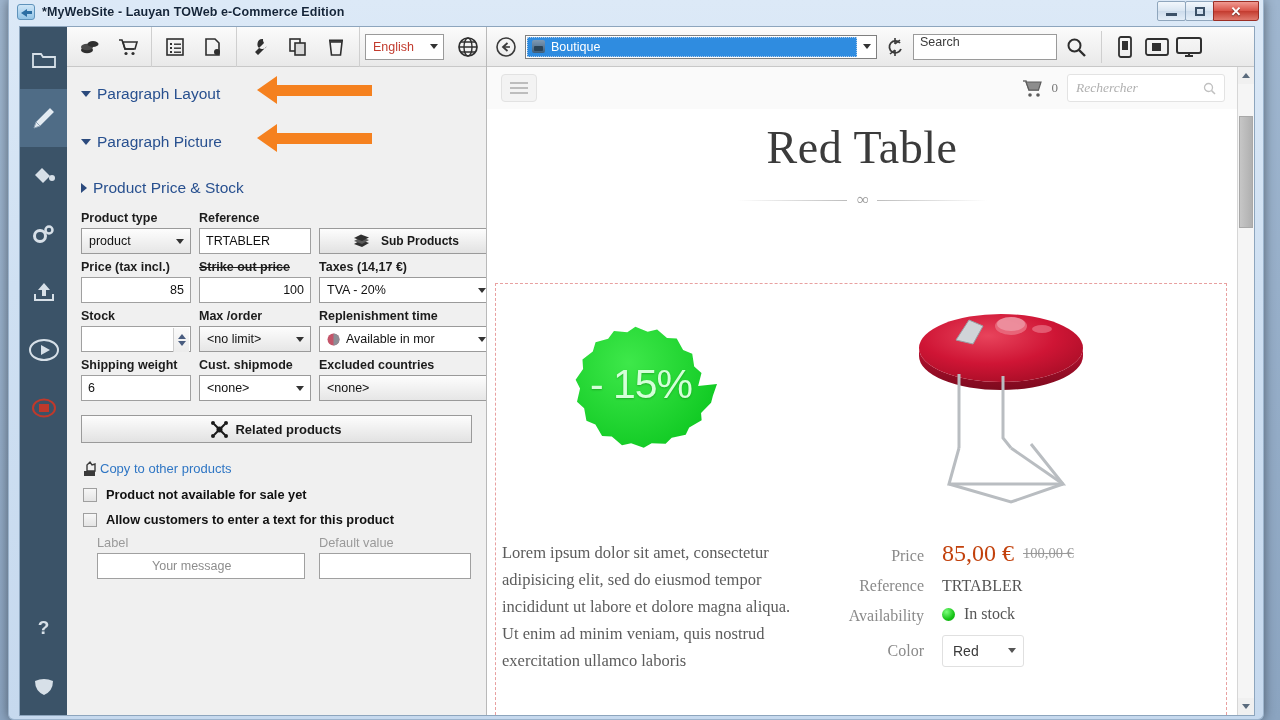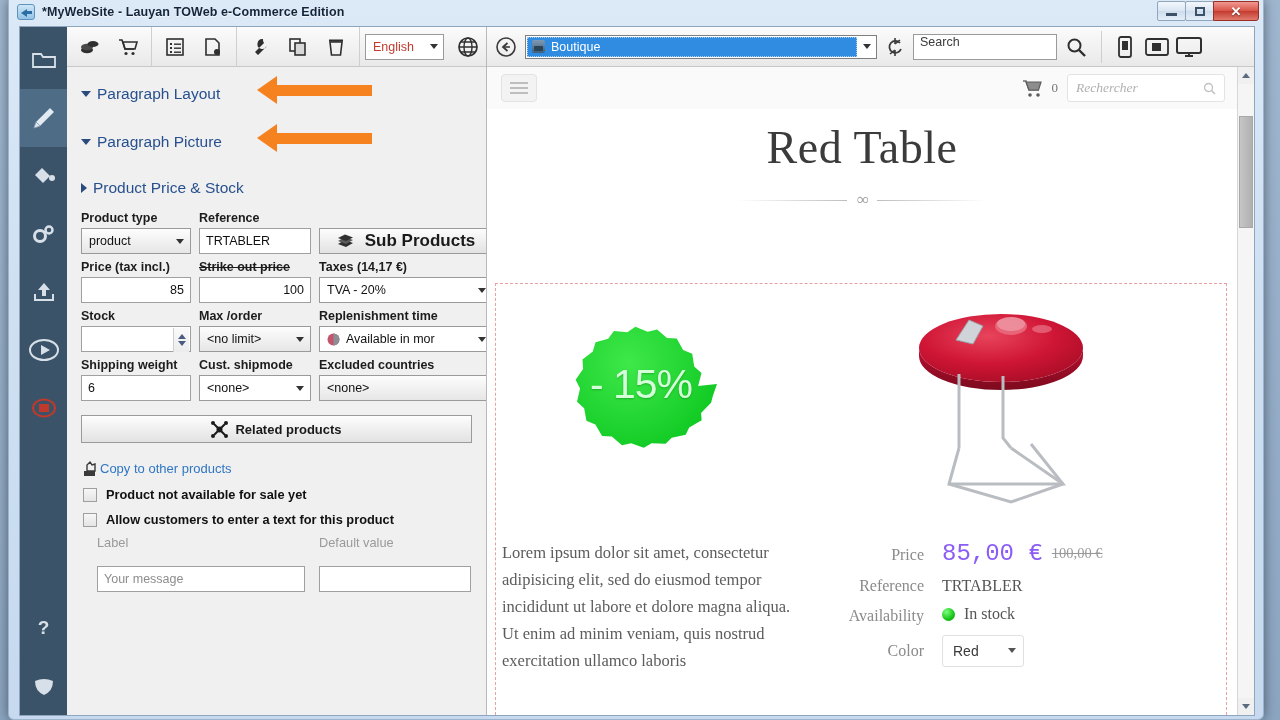--- a/index.html
+++ b/index.html
@@ -208,33 +208,33 @@
     height: 28px; margin: 0 0 0 0;
     border: 1px solid #9a9a9a;
     background: linear-gradient(180deg,#fdfdfd,#e2e2e2);
     display: flex; align-items: center; justify-content: center; gap: 7px;
     font-size: 13px; font-weight: 700; color: #1a1a1a;
   }
   .btn-sub {
     height: 26px; border: 1px solid #9a9a9a;
     background: linear-gradient(180deg,#fdfdfd,#e2e2e2);
     display: flex; align-items: center; justify-content: center; gap: 11px;
-    font-size: 17px; font-weight: 700; color: #1a1a1a;
+    font-size: 12px; font-weight: 700; color: #1a1a1a;
   }
   .link-row { display: flex; align-items: center; padding: 12px 14px 0 16px; }
   .link-txt { font-size: 13px; color: #2f76c4; }
   .chk-row { display: flex; align-items: center; gap: 9px; padding: 10px 14px 0 16px; }
   .chk {
     width: 14px; height: 14px; border: 1px solid #9f9f9f;
     background: linear-gradient(180deg,#f7f7f7,#e4e4e4);
   }
   .chk-lbl { font-size: 12.8px; color: #111; font-weight: 700; }
-  .sub-grid { display: grid; grid-template-columns: 208px 152px; gap: 13px 14px; padding: 4px 14px 0 30px; }
+  .sub-grid { display: grid; grid-template-columns: 208px 152px; gap: 0 14px; padding: 4px 14px 0 30px; }
   .sub-lbl { font-size: 12.8px; color: #9a9a9a; padding: 4px 0 3px; }
-  .inp-ph { color: #8d8d8d; }
+  .inp-ph { color: #8d8d8d; margin-left: 48px; }
 
   
   .preview { flex: 1; display: flex; flex-direction: column; background: #fff; min-width: 0; }
   .pv-toolbar {
     height: 40px; flex-shrink: 0;
     background: linear-gradient(180deg,#fbfbfb,#e9e9e9);
     border-bottom: 1px solid #c8c8c8;
     display: flex; align-items: center; padding: 0 4px;
     gap: 4px;
   }
@@ -347,21 +347,21 @@
   .prod-bottom { display: flex; padding: 18px 0 0 6px; }
   .desc {
     width: 290px;
     font-family: "Liberation Serif", serif;
     font-size: 16.5px; line-height: 1.63; color: #5c5c5c;
   }
   .specs { flex: 1; padding-left: 30px; font-family: "Liberation Serif", serif; }
   .spec-row { display: flex; align-items: baseline; margin-bottom: 10px; }
   .spec-lbl { width: 120px; text-align: right; padding-right: 18px; font-size: 16px; color: #8a8a8a; }
   .spec-val { font-size: 16px; color: #555; display: flex; align-items: center; gap: 9px; }
-  .price-main { font-size: 24px; color: #8b5cf6; font-family: Liberation Mono, monospace; text-align: right; }
+  .price-main { font-size: 24px; color: #c2410c; font-family: Liberation Serif, serif; text-align: right; }
   .price-old { font-size: 14.5px; color: #999; text-decoration: line-through; }
   .dot-green {
     width: 13px; height: 13px; border-radius: 50%;
     background: radial-gradient(circle at 35% 30%, #7cff7c, #17c417 60%, #0d9e0d 100%);
     display: inline-block;
   }
   .color-sel {
     width: 82px; height: 32px; border: 1px solid #e0e0e0; border-radius: 3px; background:#fff;
     display: flex; align-items: center; justify-content: space-between;
     padding: 0 7px 0 10px;

